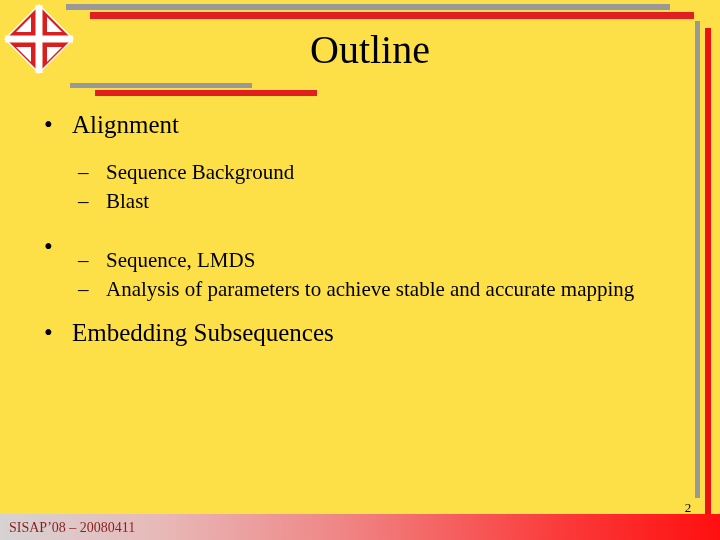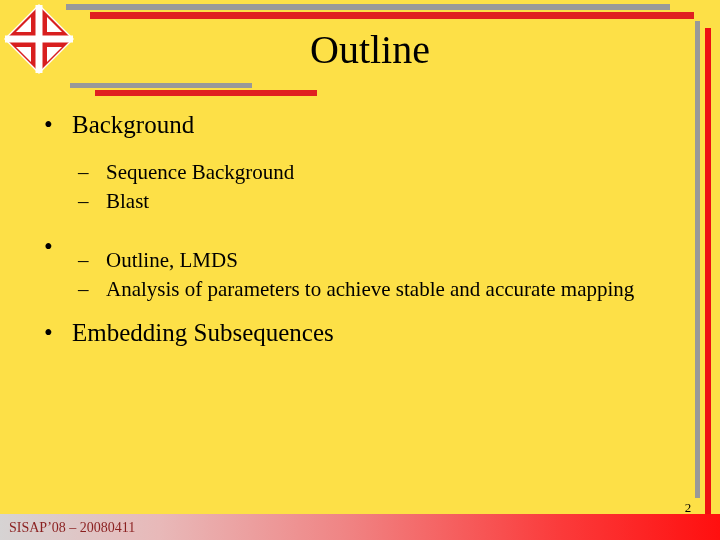--- a/index.html
+++ b/index.html
@@ -196,21 +196,21 @@
   <div class="bar-sub-gray"></div>
   <div class="bar-sub-red"></div>
 
   <div class="bar-right-gray"></div>
   <div class="bar-right-red"></div>
 
   <div class="body">
 
     <div class="lvl1">
       <span class="marker">•</span>
-      <span class="txt">Background</span>
+      <span class="txt">Alignment</span>
     </div>
 
     <div class="gap-a"></div>
 
     <div class="lvl2">
       <span class="marker">–</span>
       <span class="txt">Sequence Background</span>
     </div>
 
     <div class="lvl2">
@@ -221,21 +221,21 @@
     <div class="gap-b"></div>
 
     <div class="lvl1">
       <span class="marker">•</span>
     </div>
 
     <div class="gap-a"></div>
 
     <div class="lvl2">
       <span class="marker">–</span>
-      <span class="txt">Outline, LMDS</span>
+      <span class="txt">Sequence, LMDS</span>
     </div>
 
     <div class="lvl2">
       <span class="marker">–</span>
       <span class="txt">Analysis of parameters to achieve stable and accurate mapping</span>
     </div>
 
     <div class="gap-c"></div>
 
     <div class="lvl1">

